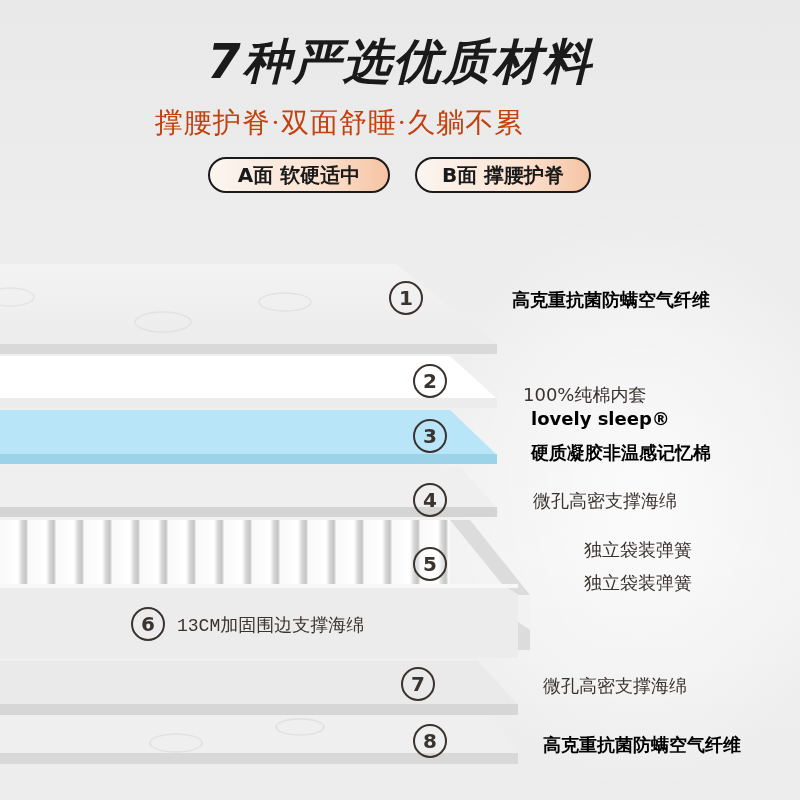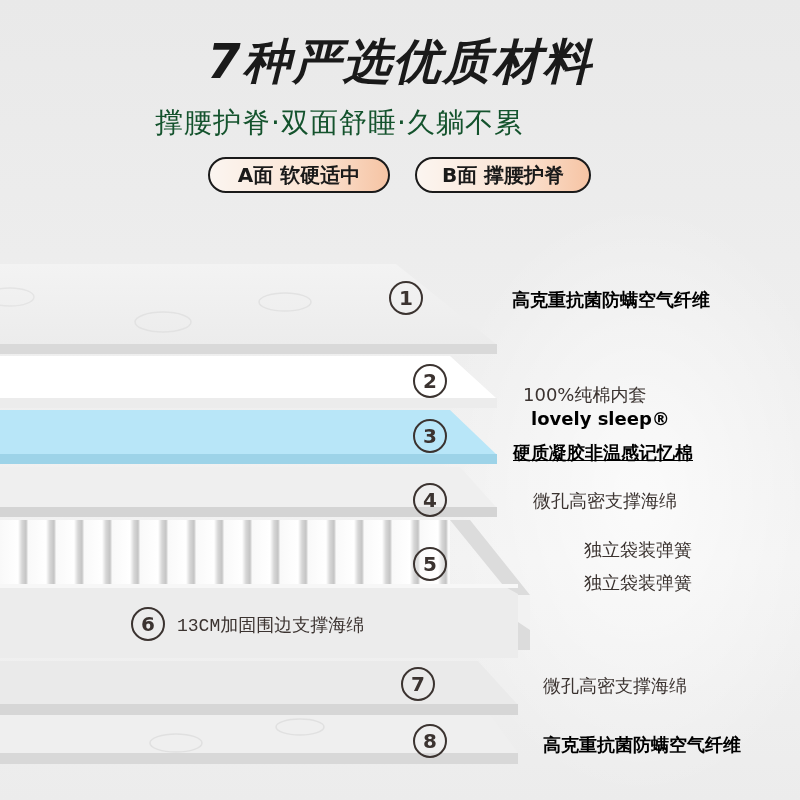--- a/index.html
+++ b/index.html
@@ -13,21 +13,21 @@
     position: absolute; left: 430px; top: 200px; width: 420px; height: 600px;
     background: radial-gradient(ellipse at center, rgba(255,255,255,0.7) 0%, rgba(255,255,255,0) 70%);
     pointer-events: none;
   }
   .title {
     position: absolute; top: 30px; left: 0; width: 800px; text-align: center;
     font-size: 48px; font-weight: bold; color: #1a1a1a; letter-spacing: 2px; font-style: italic;
   }
   .subtitle {
     position: absolute; top: 104px; left: 0; width: 678px; text-align: center;
-    font-size: 28px; color: #14532d; letter-spacing: 1px;
+    font-size: 28px; color: #c2410c; letter-spacing: 1px; font-family: Liberation Serif, serif;
   }
   .pill {
     position: absolute; top: 157px; height: 36px; border: 2px solid #1a1a1a;
     border-radius: 18px; font-size: 20px; font-weight: bold; color: #1a1a1a;
     display: flex; align-items: center; justify-content: center;
     background: linear-gradient(90deg, #fbf5f0 0%, #fbe3d2 60%, #f6c4a4 100%);
   }
   .pill.a { left: 208px; width: 182px; }
   .pill.b { left: 415px; width: 176px; }
 
@@ -90,21 +90,21 @@
   <div class="label" style="left:523px;top:356px;margin-top:27px;">100%纯棉内套</div>
 
   <div class="layer" style="top:410px;width:520px;height:58px;">
     <svg width="520" height="58" style="position:absolute;left:0;top:0">
       <polygon points="0,0 450,0 496,44 0,44" fill="#b8e6f8"></polygon>
       <rect x="0" y="44" width="497" height="10" fill="#9dd3e8"></rect>
     </svg>
     <div class="circ" style="left:413px;top:9px;">3</div>
   </div>
   <div class="label brown" style="left:531px;top:408px;">lovely sleep®</div>
-  <div class="label brown" style="left:513px;top:441px;text-decoration:underline;">硬质凝胶非温感记忆棉</div>
+  <div class="label brown" style="left:531px;top:441px;">硬质凝胶非温感记忆棉</div>
 
   <div class="layer" style="top:465px;width:520px;height:55px;">
     <svg width="520" height="55" style="position:absolute;left:0;top:0">
       <polygon points="0,2 460,2 496,42 0,42" fill="#efefef"></polygon>
       <rect x="0" y="42" width="497" height="10" fill="#d4d4d4"></rect>
     </svg>
     <div class="circ" style="left:413px;top:18px;">4</div>
   </div>
   <div class="label" style="left:533px;top:489px;">微孔高密支撑海绵</div>
 

